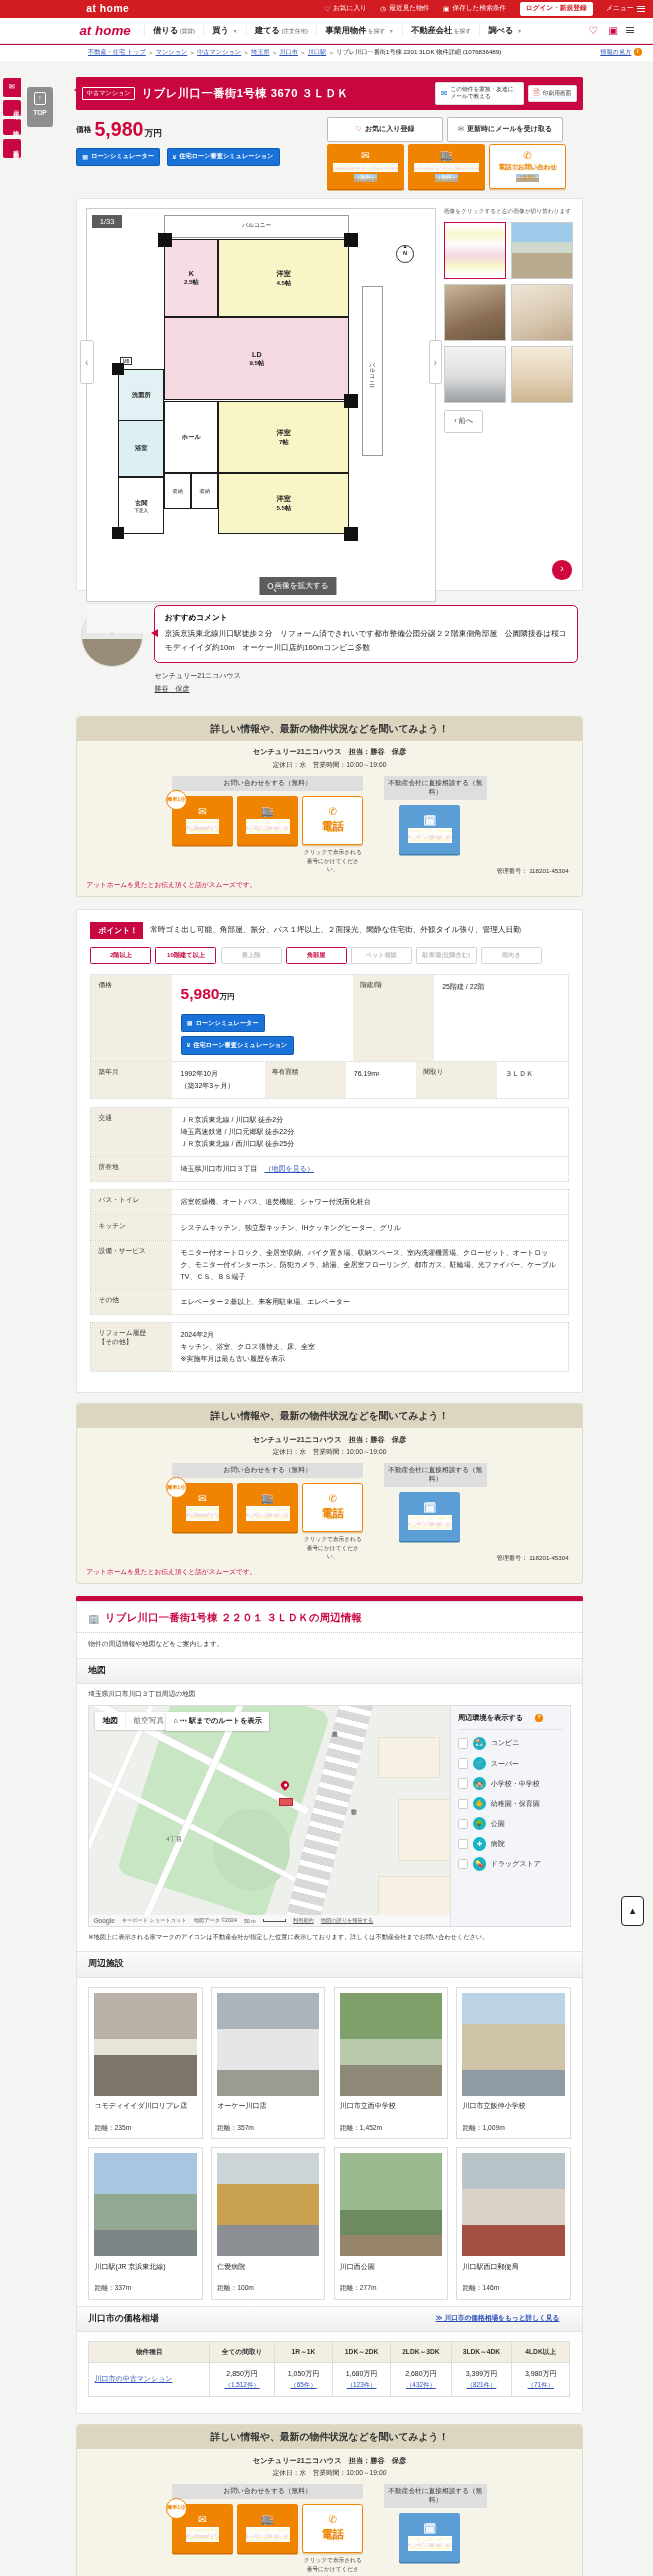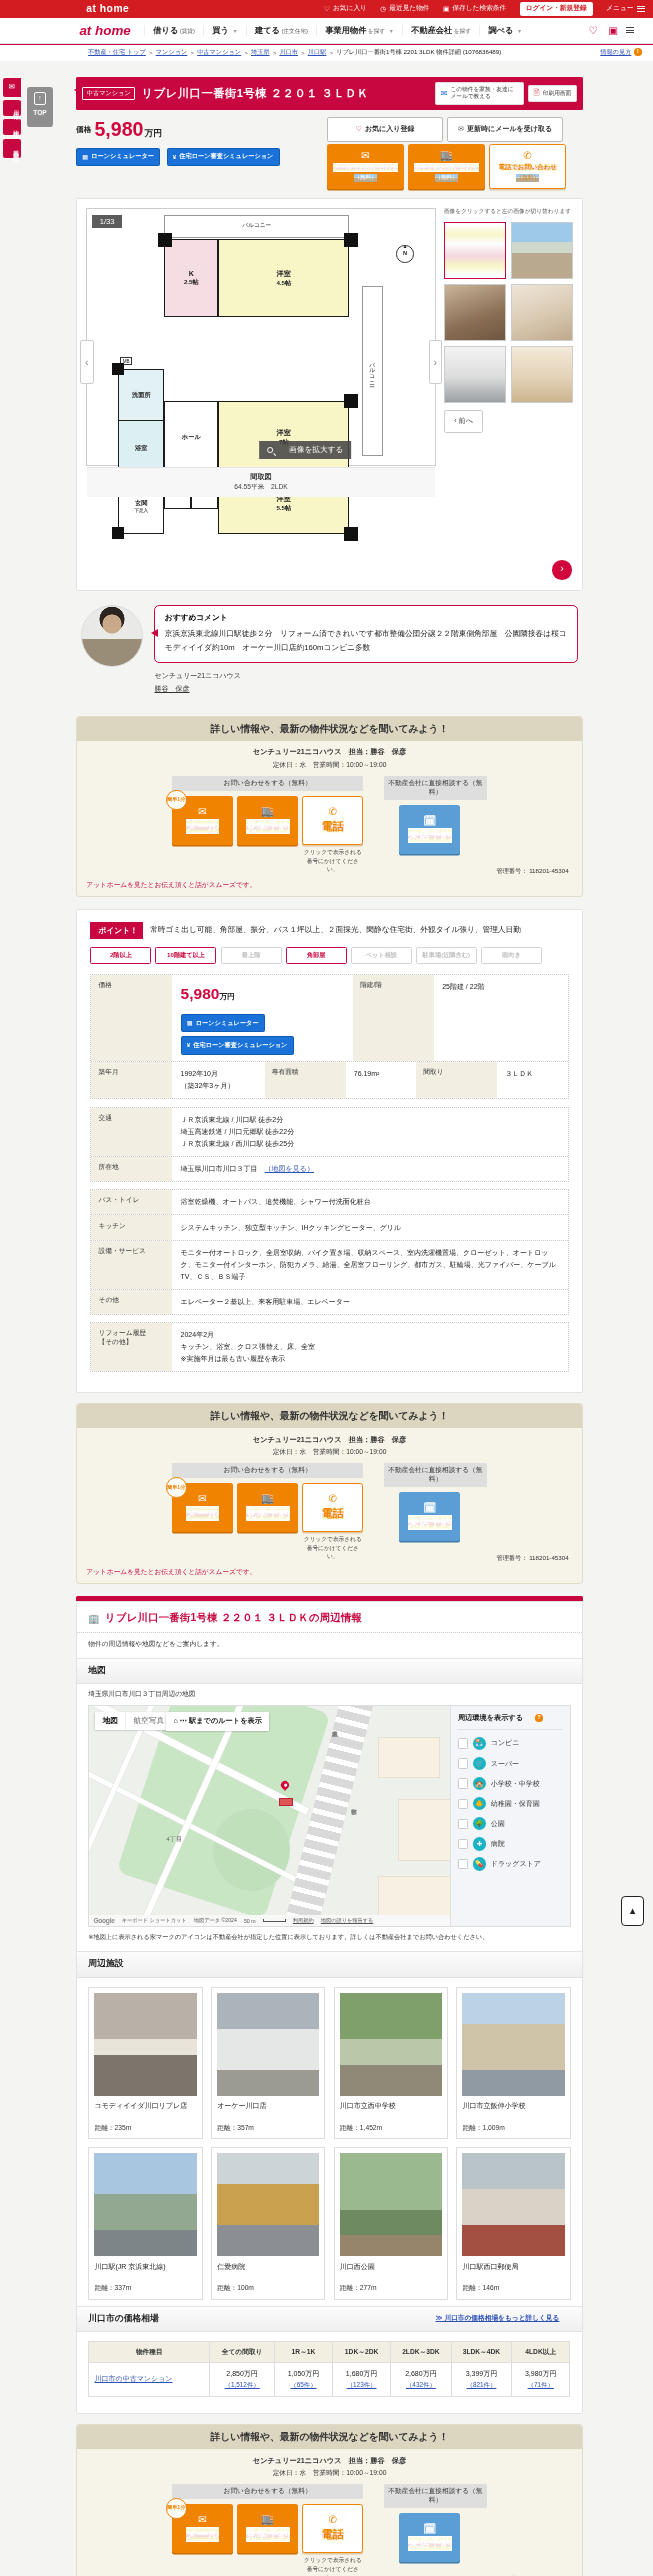--- a/index.html
+++ b/index.html
@@ -59,25 +59,25 @@
   .ctatrio{position:absolute;left:251px;top:34px;display:flex;gap:4.1px}
   .sqbtn{width:77px;height:45px;border-radius:2.6px;display:flex;flex-direction:column;align-items:center;justify-content:center;gap:2.1px;cursor:pointer;position:relative;font-weight:bold}
   .sqbtn.orange{background:#f08300;color:#fff;box-shadow:0 1.5px 0 #c96d00}
   .sqbtn.telw{background:#fff;border:1px solid #f08300;color:#f08300;box-shadow:0 1.5px 0 #e0c9a6}
   .sqbtn .ic{font-size:10.3px;line-height:1}
   .sqbtn .t1{font-size:6.4px}
   .sqbtn .t2{font-size:5.7px;font-weight:normal}
   
   .card{background:#fff;border:0.5px solid #e2e2e2;border-radius:1.5px}
   .gallery{margin-top:7.2px;padding:9.3px;display:flex;gap:8.2px;position:relative}
-  .mainimg{width:350px;position:relative;border:0.5px solid #ccc;background:#4c1d95;height:258px}
+  .mainimg{width:350px;position:relative;border:0.5px solid #ccc;background:#4c1d95;height:394px}
   .counter{position:absolute;left:5.2px;top:5.2px;background:rgba(70,70,70,.88);color:#fff;font-size:7.7px;padding:2.1px 7.2px;z-index:5}
   .navarrow{position:absolute;top:131px;width:13.4px;height:44px;background:#fff;border:0.5px solid #ccc;border-radius:2.1px;color:#888;font-size:10.3px;display:flex;align-items:center;justify-content:center;cursor:pointer;z-index:6}
   .navarrow.l{left:-7.2px}.navarrow.r{right:-7.2px}
-  .zoombtn{position:absolute;bottom:6.2px;left:50%;transform:translateX(-2%);background:rgba(70,70,70,.88);color:#fff;font-size:7.7px;padding:4.1px 8.2px;display:flex;gap:16px;align-items:center;cursor:pointer;z-index:5}
+  .zoombtn{position:absolute;bottom:6.2px;left:50%;transform:translateX(-2%);background:rgba(70,70,70,.88);color:#fff;font-size:7.7px;padding:4.1px 8.2px;display:flex;gap:1px;align-items:center;cursor:pointer;z-index:5}
   .mag{display:inline-block;width:5.7px;height:5.7px;border:1px solid #fff;border-radius:50%;position:relative}
   .mag:after{content:"";position:absolute;width:3.1px;height:1px;background:#fff;transform:rotate(45deg);left:4.6px;top:5.7px}
   .caption{background:#f7f7f7;border-top:0.5px solid #e5e5e5;text-align:center;padding:4.1px 0 5.2px;position:absolute;bottom:-32px;left:0;width:100%}
   .caption .c1{font-size:7.2px;font-weight:bold;color:#333}
   .caption .c2{font-size:6.7px;color:#444;margin-top:1.5px}
   
   .fp{position:absolute;inset:0;background:#fff}
   .fp div{position:absolute;font-size:5.7px;color:#222}
   .room{border:1.5px solid #1c1c1c;display:flex;flex-direction:column;align-items:center;justify-content:center;font-weight:bold;text-align:center}
   .room b{font-size:7.2px}
@@ -296,21 +296,21 @@
 </div>
 <div class="topbtn">
   <span class="arr">↑</span>
   <span class="lbl">TOP</span>
 </div>
 
 <div class="main">
 
   <div class="banner">
     <span class="badge">中古マンション</span>
-    <h1>リブレ川口一番街1号棟 ２２０１ ３ＬＤＫ</h1>
+    <h1>リブレ川口一番街1号棟 3670 ３ＬＤＫ</h1>
     <div class="wbtn" style="width:89px">
         <span class="mico">✉</span>
         <span>この物件を家族・友達にメールで教える</span>
       </div>
     <div class="wbtn">
         <span class="pico">🗎</span>
         <span>印刷用画面</span>
       </div>
   </div>
 
@@ -363,20 +363,24 @@
             <span>バルコニー</span>
           </div>
         <div class="compass" style="left:309px;top:36px">N</div>
         <div class="room" style="left:77px;top:30px;width:54px;height:78px;background:#f5dde3">
             <b>K</b>
             <span>2.5帖</span>
           </div>
         <div class="room" style="left:131px;top:30px;width:131px;height:78px;background:#f8f6c6">
             <b>洋室</b>
             <span>4.5帖</span>
+          </div>
+        <div class="room" style="left:77px;top:108px;width:185px;height:83px;background:#f4d9e0">
+            <b>LD</b>
+            <span>9.5帖</span>
           </div>
         <div class="room" style="left:131px;top:192px;width:131px;height:72px;background:#f8f6c6">
             <b>洋室</b>
             <span>7帖</span>
           </div>
         <div class="room" style="left:131px;top:264px;width:131px;height:61px;background:#f8f6c6">
             <b>洋室</b>
             <span>5.5帖</span>
           </div>
         <div class="room" style="left:31px;top:160px;width:46px;height:52px;background:#e2f1f3">

